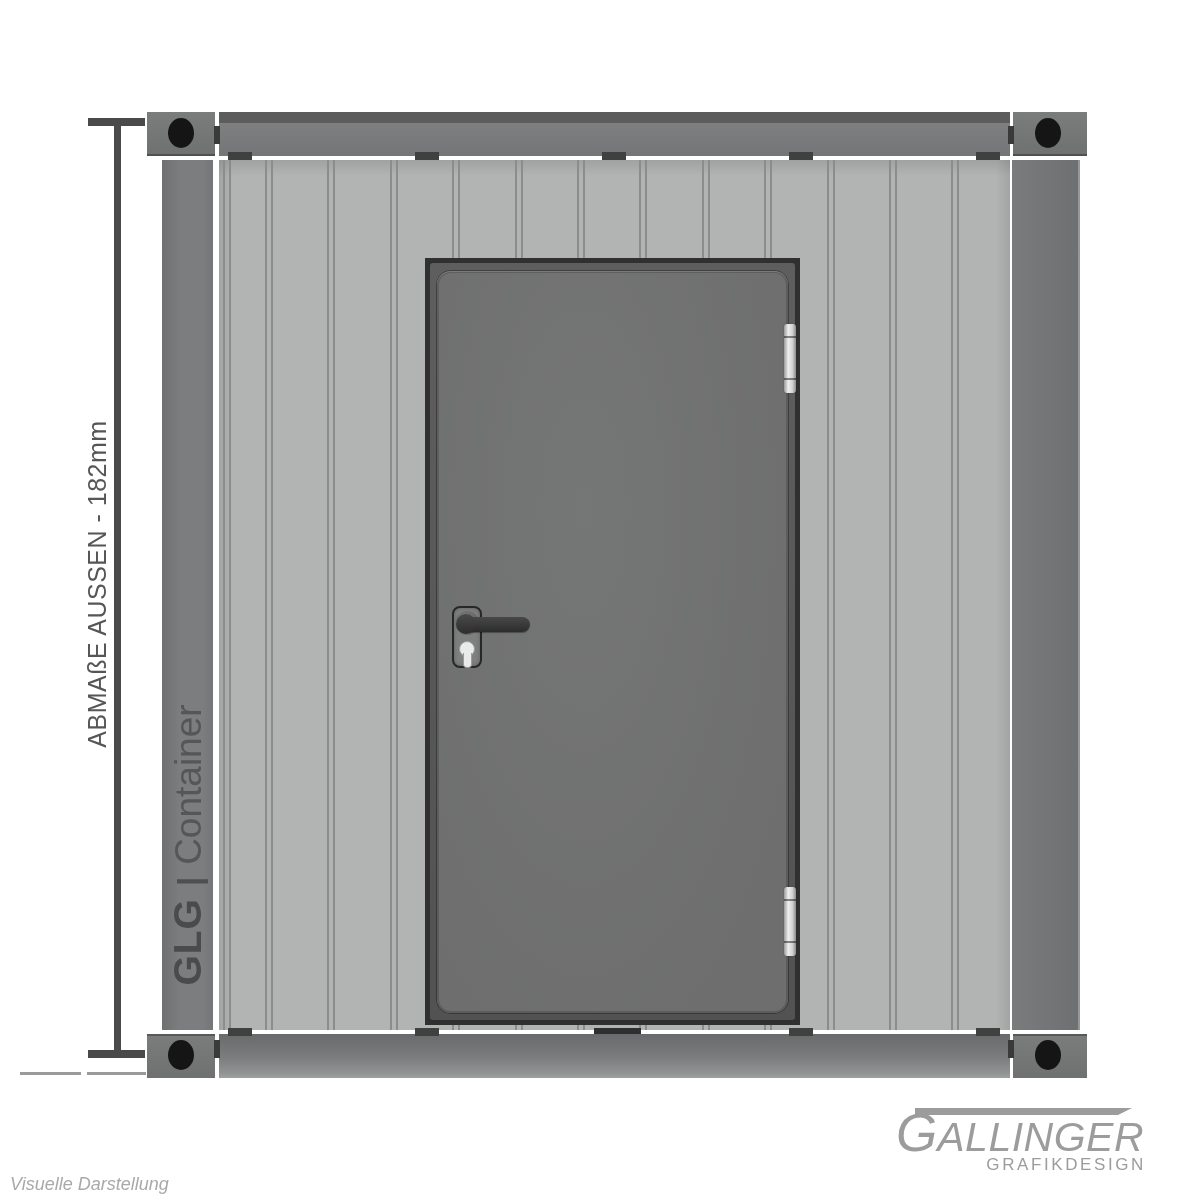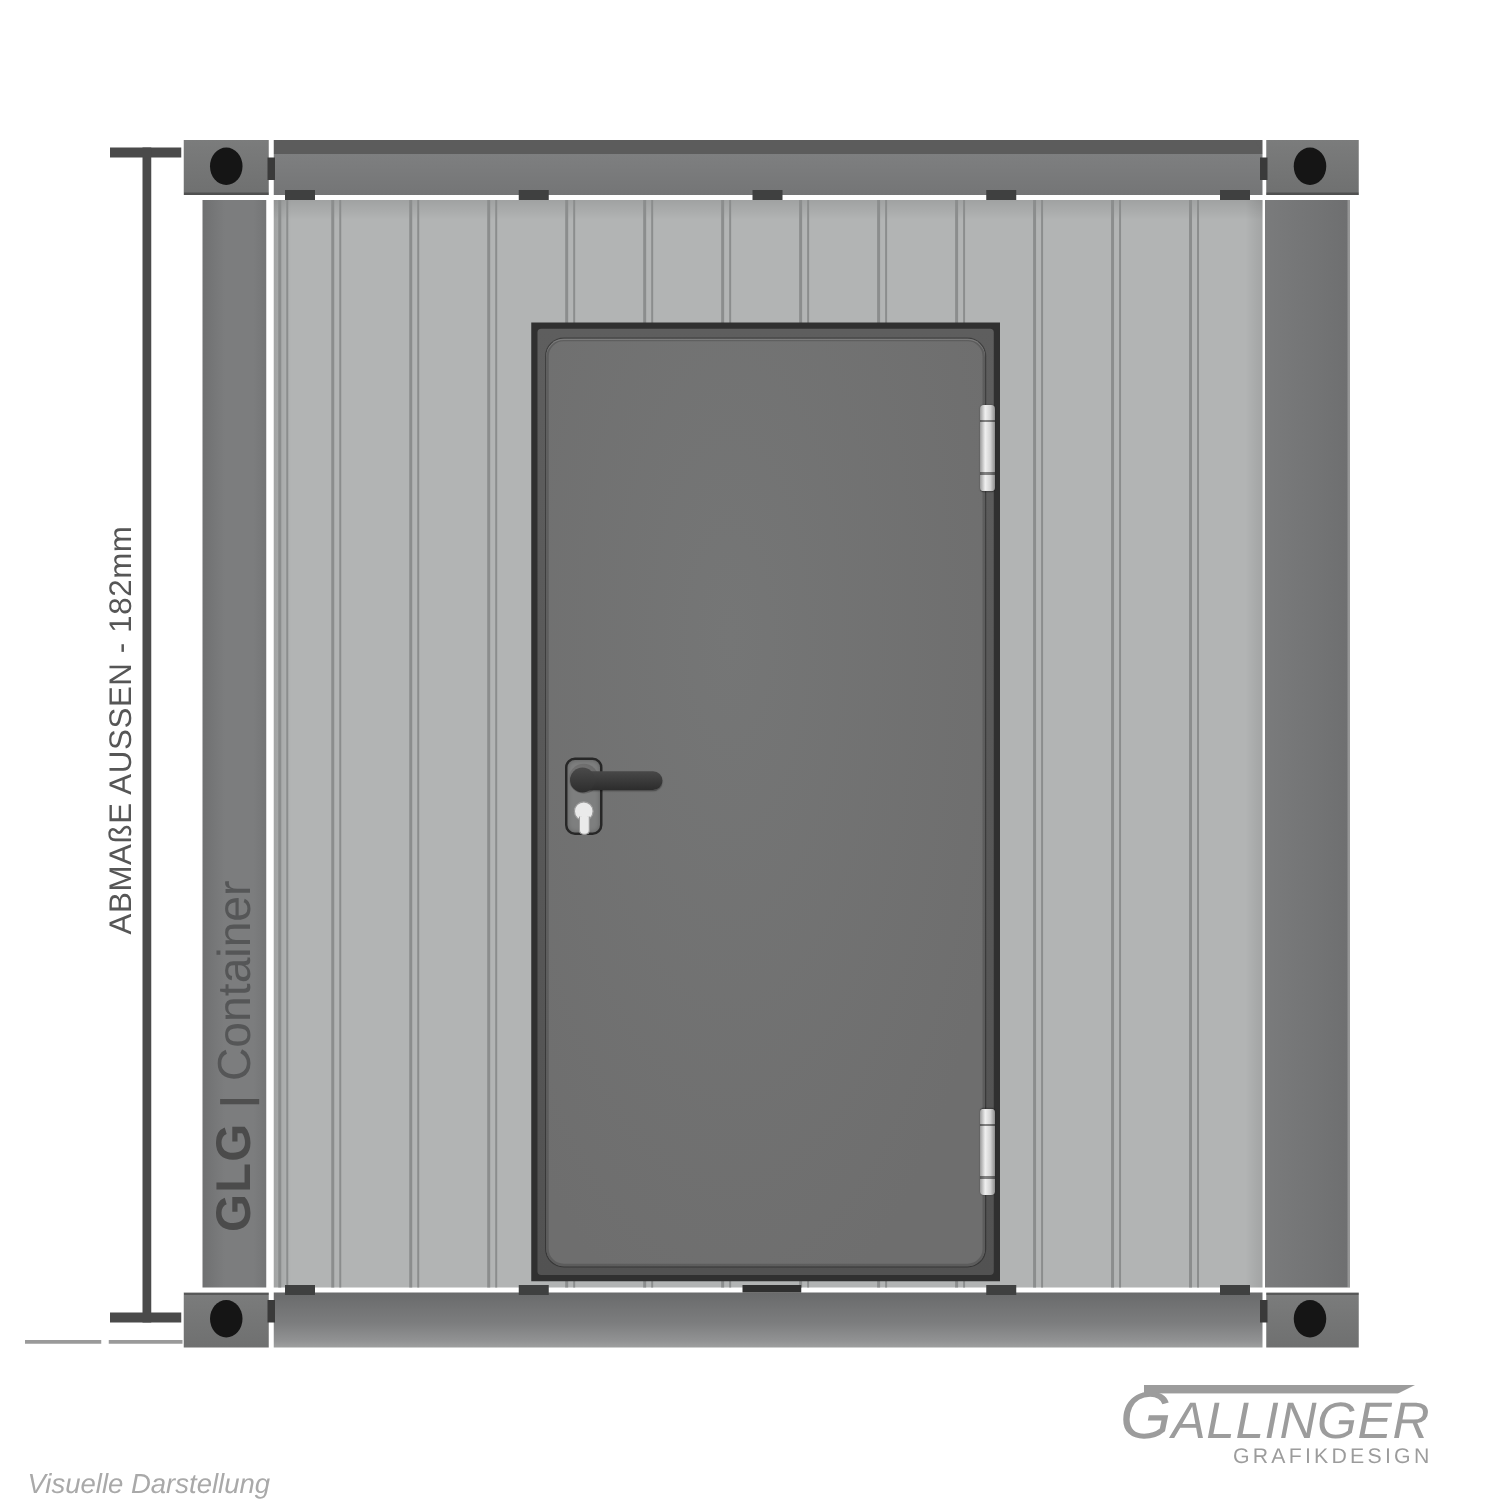--- a/index.html
+++ b/index.html
@@ -95,21 +95,21 @@
 
   
   .logo{left:896px;top:1106px;width:252px;color:var(--c-logoGray,#9c9c9c);}
   .logo-bar{position:absolute;left:19px;top:2px;width:217px;height:7px;
         background:var(--c-logoGray,#9c9c9c);
         clip-path:polygon(0 0,100% 0,calc(100% - 14px) 100%,0 100%);}
   .logo-name{position:absolute;left:0;top:0;white-space:nowrap;font-style:italic;}
   .logo-g{font-size:53px;line-height:1;font-weight:400;}
   .logo-rest{font-size:41px;letter-spacing:.5px;font-weight:400;}
   .logo-sub{position:absolute;right:2px;top:49px;font-size:17px;letter-spacing:2.6px;}
-  .caption{left:22px;top:1174px;font-style:italic;font-size:22px;color:var(--c-captionGray,#a9a9a9);}
+  .caption{left:10px;top:1174px;font-style:italic;font-size:18px;color:var(--c-captionGray,#a9a9a9);}
 </style>
 </head>
 <body>
 
 <div class="stage">
 
   <div class="abs dim dim-cap-top"></div>
   <div class="abs dim dim-vline"></div>
   <div class="abs dim dim-cap-bottom"></div>
   <div class="abs dim-label">ABMAßE AUSSEN - 182mm</div>

